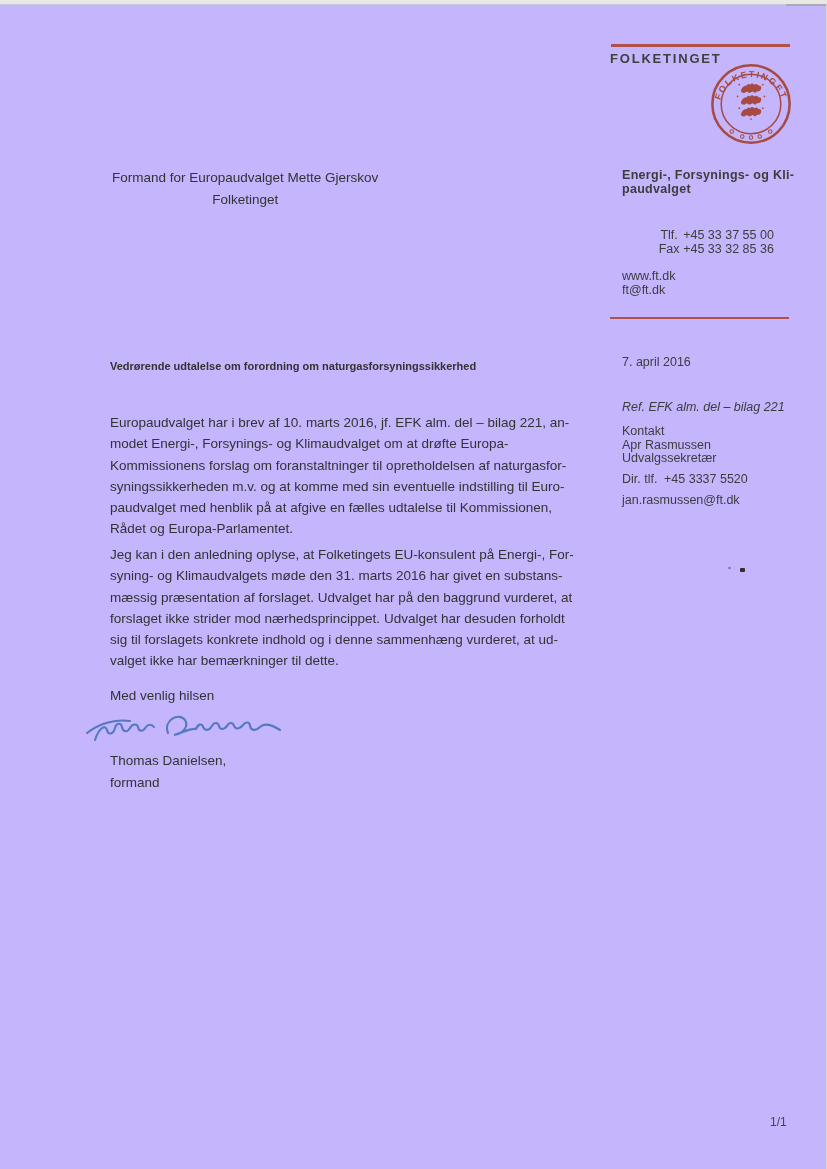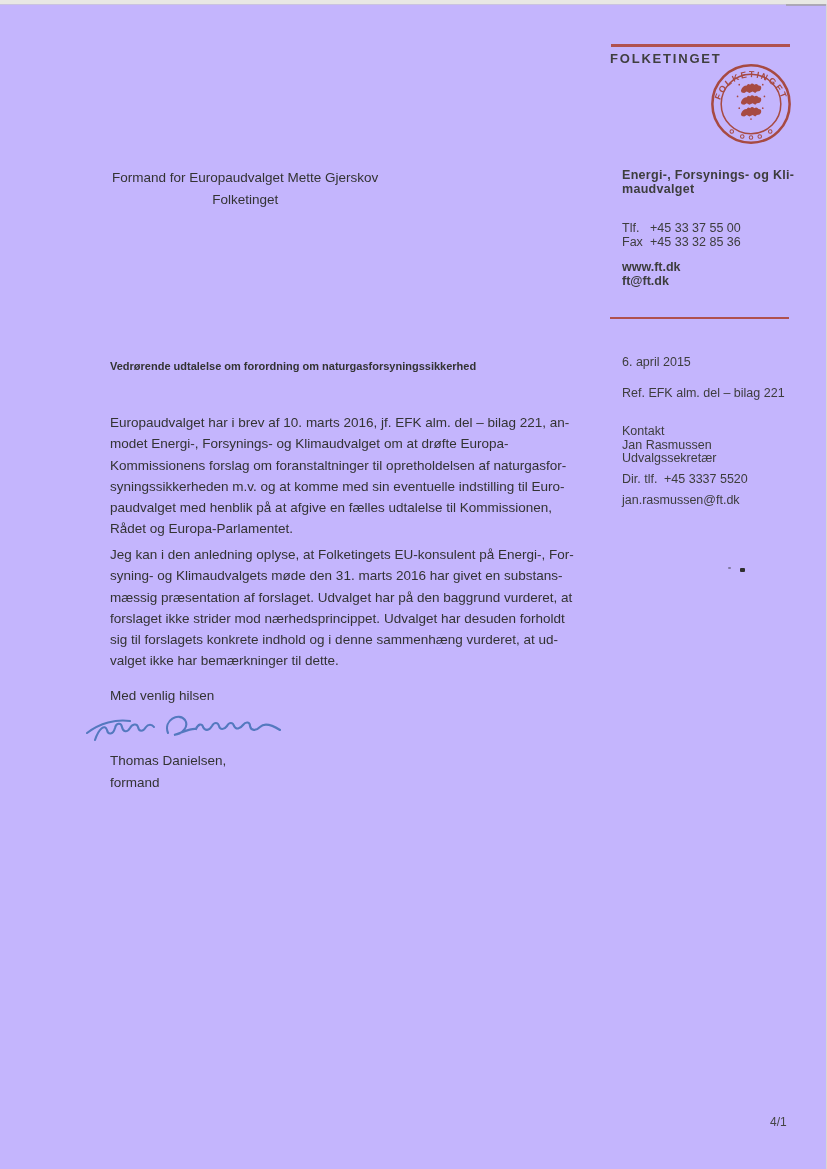--- a/index.html
+++ b/index.html
@@ -28,25 +28,25 @@
   .wordmark{left:610px;top:47px;font-size:13px;font-weight:bold;letter-spacing:1.8px;color:#3f3f3f;}
   .seal{left:708px;top:58px;}
 
   
   .recipient{left:112px;top:163px;font-size:13.5px;line-height:21.5px;color:#333;text-align:center;}
 
   
   .sb{left:622px;width:185px;font-size:12.5px;line-height:13.5px;color:#3d3d3d;}
   .sb-committee{top:165px;font-weight:bold;letter-spacing:.3px;}
   .sb-address{top:200px;}
-  .sb-phones{top:218px;}
-  .sb-web{top:257px;font-weight:bold;}
+  .sb-phones{top:225px;text-align:center;}
+  .sb-web{top:266px;}
   .sb-divider{left:610px;top:313px;width:179px;height:2px;}
   .sb-date{top:352px;}
-  .sb-ref{top:383px;}
+  .sb-ref{top:397px;font-style:italic;}
   .sb-contact{top:421px;}
   .sb-dir{top:469px;}
   .sb-email{top:490px;}
   .lbl{display:inline-block;width:28px;}
   .lbl-wide{display:inline-block;width:42px;}
 
   
   .subject{left:110px;top:356px;font-size:11px;font-weight:bold;color:#333;}
   .para{left:110px;width:530px;font-size:13.5px;line-height:21.3px;color:#333;}
   .p1{top:408px;}
@@ -100,40 +100,40 @@
         <circle cx="39.6" cy="88.6" r="2.1"></circle>
         <circle cx="27.1" cy="82.8" r="2.1"></circle>
       </g>
     </svg>
   </div>
 
   <div class="abs recipient prelines">Formand for Europaudvalget Mette Gjerskov
 Folketinget</div>
 
   <div class="abs sb sb-committee prelines">Energi-, Forsynings- og Kli-
-maudvalget</div>
+paudvalget</div>
 
 
   <div class="abs sb sb-phones">
     <div><span class="lbl">Tlf.</span><span>+45 33 37 55 00</span></div>
     <div><span class="lbl">Fax</span><span>+45 33 32 85 36</span></div>
   </div>
 
   <div class="abs sb sb-web">
     <div>www.ft.dk</div>
     <div>ft@ft.dk</div>
   </div>
 
   <div class="abs sb-divider" style="background:#b0514e;"></div>
 
-  <div class="abs sb sb-date">6. april 2015</div>
+  <div class="abs sb sb-date">7. april 2016</div>
   <div class="abs sb sb-ref">Ref. EFK alm. del – bilag 221</div>
 
   <div class="abs sb sb-contact prelines">Kontakt
-Jan Rasmussen
+Apr Rasmussen
 Udvalgssekretær</div>
 
   <div class="abs sb sb-dir">
     <span class="lbl-wide">Dir. tlf.</span><span>+45 3337 5520</span>
   </div>
 
   <div class="abs sb sb-email">jan.rasmussen@ft.dk</div>
 
   <div class="abs subject">Vedrørende udtalelse om forordning om naturgasforsyningssikkerhed</div>
 
@@ -161,15 +161,15 @@
         <path d="M84,23 C79,10 95,2 101,10 C105,16 99,24 90,25 C98,23 106,18 112,19 C114,14 118,13 119,17 C121,21 125,21 128,16 C130,12 134,12 135,16 C136,20 140,20 143,16 C145,12 149,12 150,16 C152,20 156,19 159,15 C162,11 166,12 166,16 C167,21 172,21 176,17 C180,13 188,15 196,20"></path>
       </g>
     </svg>
   </div>
 
   <div class="abs signoff">
     <div>Thomas Danielsen,</div>
     <div>formand</div>
   </div>
 
-  <div class="abs pagenum">4/1</div>
+  <div class="abs pagenum">1/1</div>
 
 </div>
 
 </body></html>

